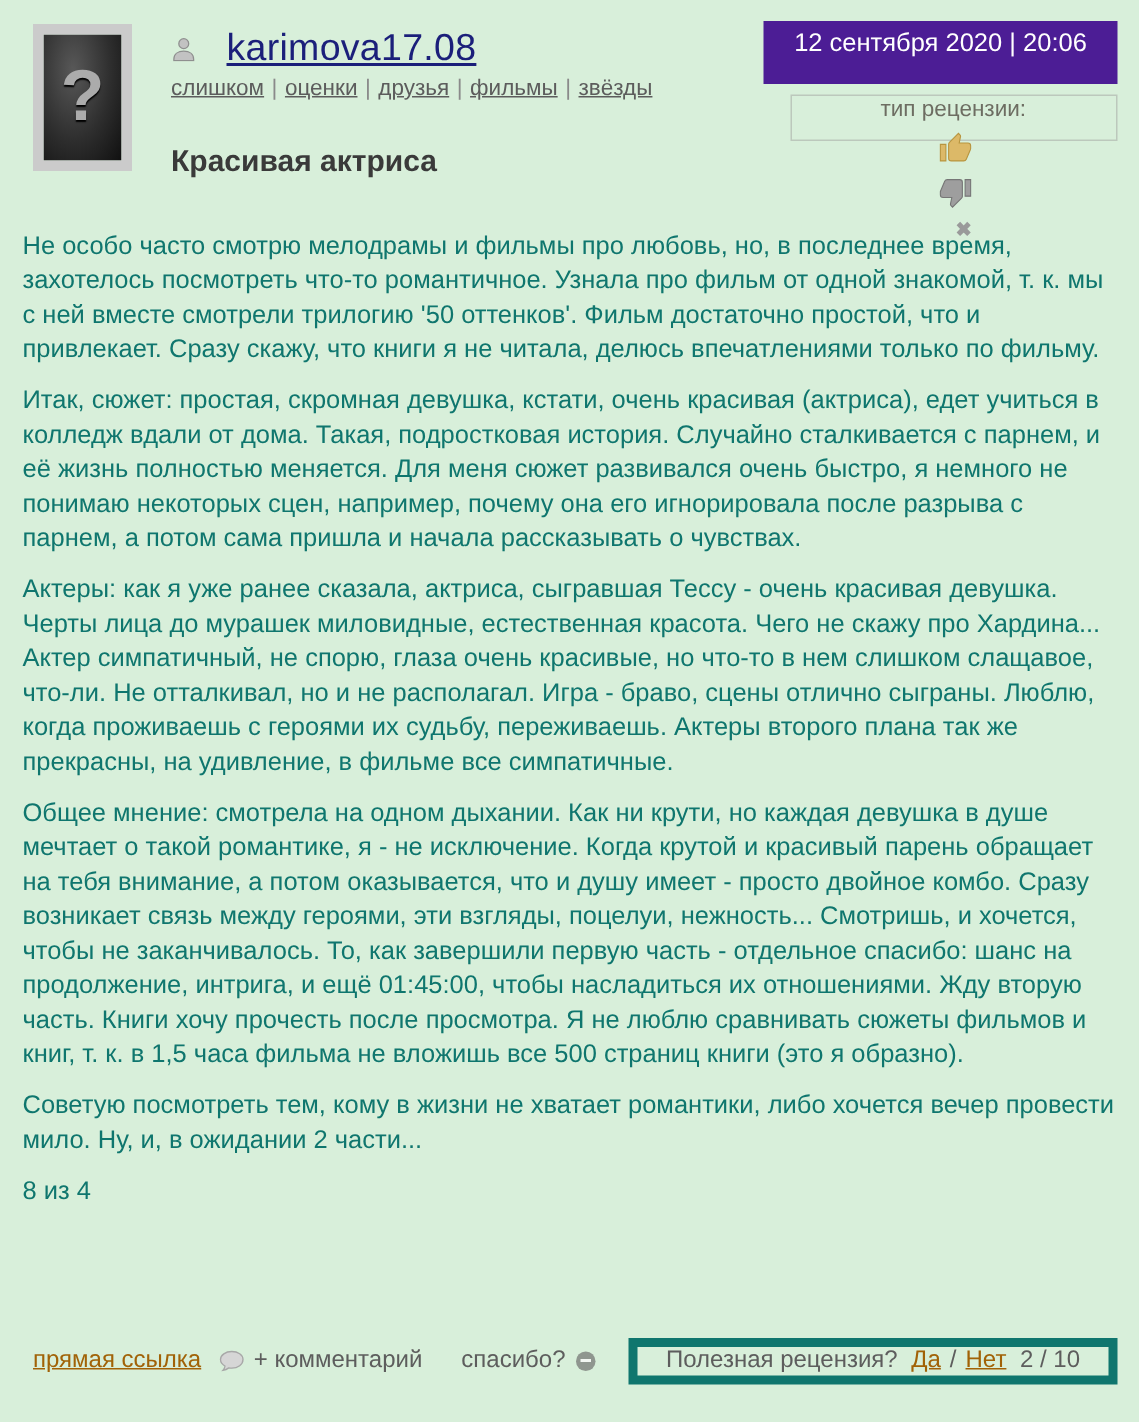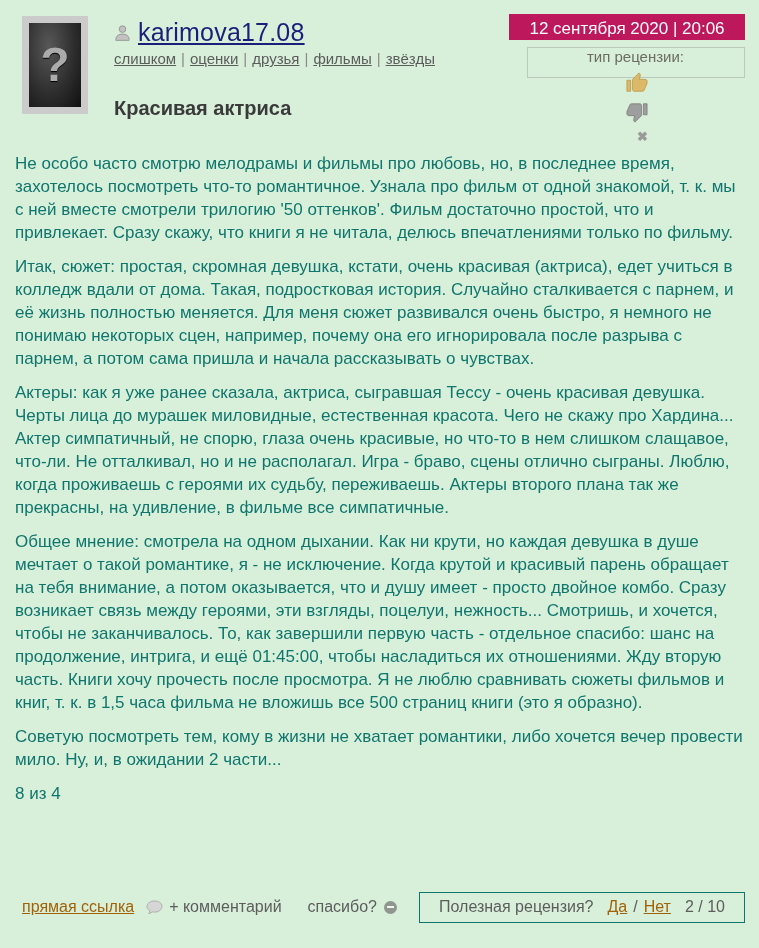--- a/index.html
+++ b/index.html
@@ -23,38 +23,38 @@
     border: 7px solid #cbcbcb;
     background: radial-gradient(ellipse at 38% 28%, #585858 0%, #2e2e2e 55%, #101010 100%);
     display: flex; align-items: center; justify-content: center;
   }
   .avatar .q {
     color: #ababab; font-size: 48px; font-weight: bold; line-height: 1;
     text-shadow: 0 1px 1px #000;
   }
 
   .user-col { position: absolute; left: 114px; top: 18px; }
-  .user-row { display: flex; align-items: center; gap: 7px; }
+  .user-row { display: flex; align-items: center; gap: 20px; }
   .username {
     font-size: 25px; color: #1b1f7a; text-decoration: underline;
     cursor: pointer; letter-spacing: 0.2px;
   }
   .nav-row { margin-top: 3px; font-size: 15px; color: #6a6a6a; }
   .nav-row a { color: #5c5c5c; text-decoration: underline; cursor: pointer; }
   .nav-sep { margin: 0 5px; color: #8a8a8a; }
 
   .title {
     position: absolute; left: 114px; top: 97px;
     font-size: 20px; font-weight: bold; color: #3a3a3a;
   }
 
   .right-col { position: absolute; top: 14px; right: 14px; width: 236px; }
   .date-badge {
-    height: 26px; line-height: 30px; text-align: center;
-    background: #be185d; color: #ffffff; font-size: 17px;
+    height: 42px; line-height: 30px; text-align: center;
+    background: #4c1d95; color: #ffffff; font-size: 17px;
   }
   .type-box {
     margin-top: 7px; margin-left: 18px; height: 31px;
     border: 1px solid #bcc8bc;
     display: flex; align-items: center; padding: 0 12px 0 14px; gap: 7px; flex-direction: column;
   }
   .type-label { font-size: 15px; color: #6d6d62; margin-right: 3px; }
   .thumb { width: 22px; height: 22px; cursor: pointer; flex: 0 0 auto; }
   .close-x {
     margin-left: 11px; color: #9a9a9a; font-size: 13px; font-weight: bold;
@@ -80,21 +80,21 @@
   .spoiler-group { margin-left: auto; margin-right: 22px; display: flex; align-items: center; gap: 7px; }
   .spoiler-icon {
     width: 13px; height: 13px; border-radius: 50%;
     background: #8f968f; position: relative; display: inline-block; cursor: pointer;
   }
   .spoiler-icon::after {
     content: ""; position: absolute; left: 3px; top: 5.5px;
     width: 7px; height: 2px; background: #f2f6f2;
   }
   .useful-box {
-    width: 326px; height: 31px; border: 1px solid #0f766e;
+    width: 326px; height: 31px; border: 6px solid #0f766e;
     display: flex; align-items: center; justify-content: space-between;
     padding: 0 19px;
   }
   .yesno { display: flex; gap: 6px; }
   .yesno .slash { color: #5d5d5d; }
 </style>
 </head>
 <body>
 
 <div class="page">

